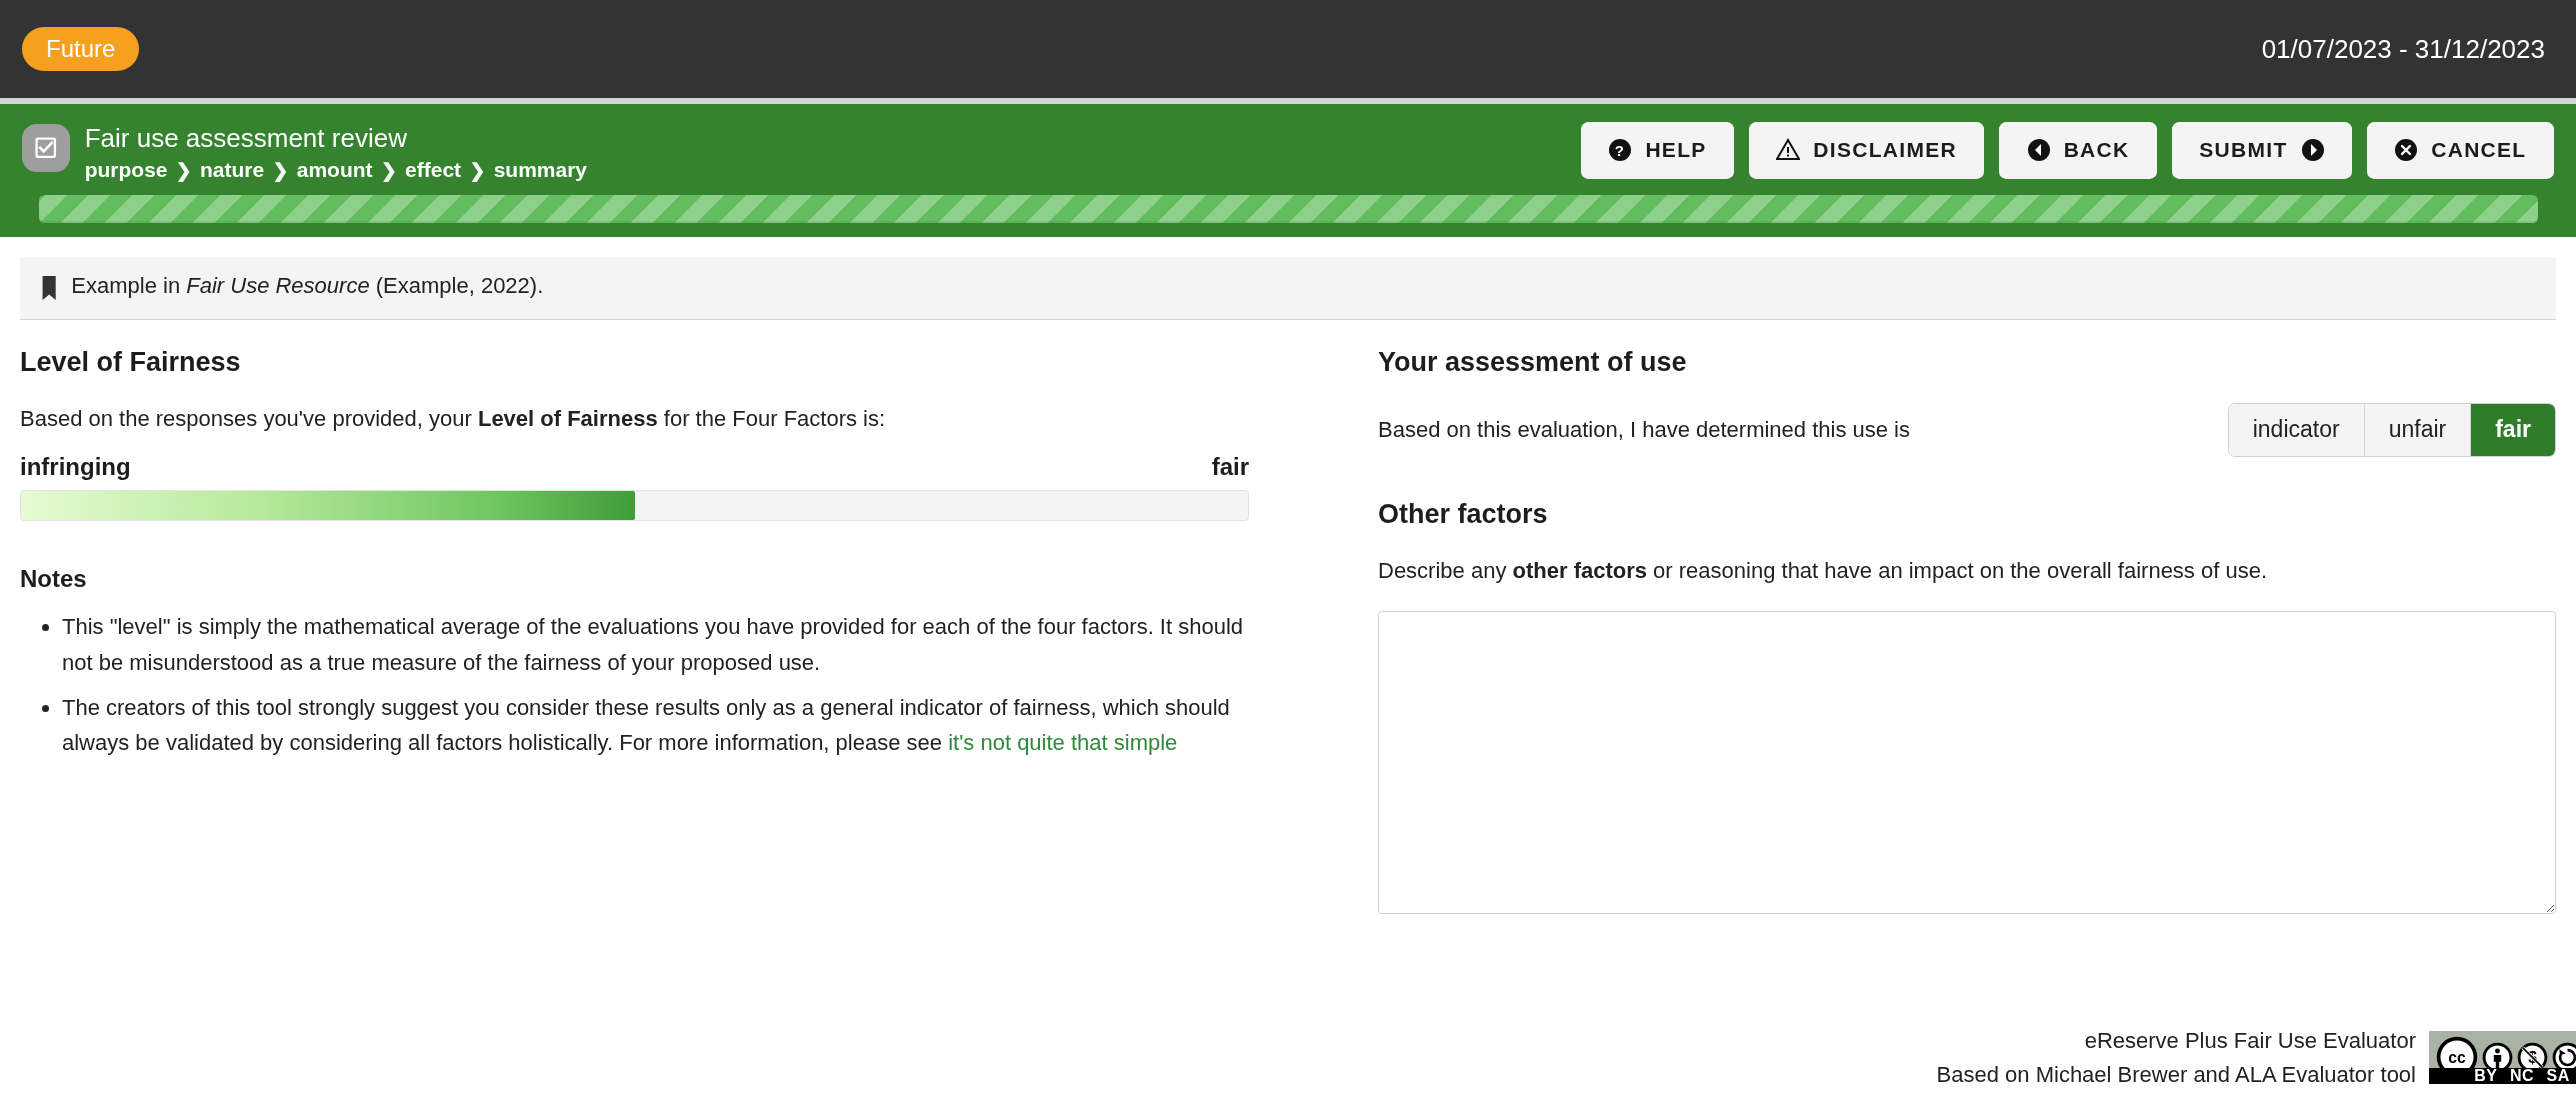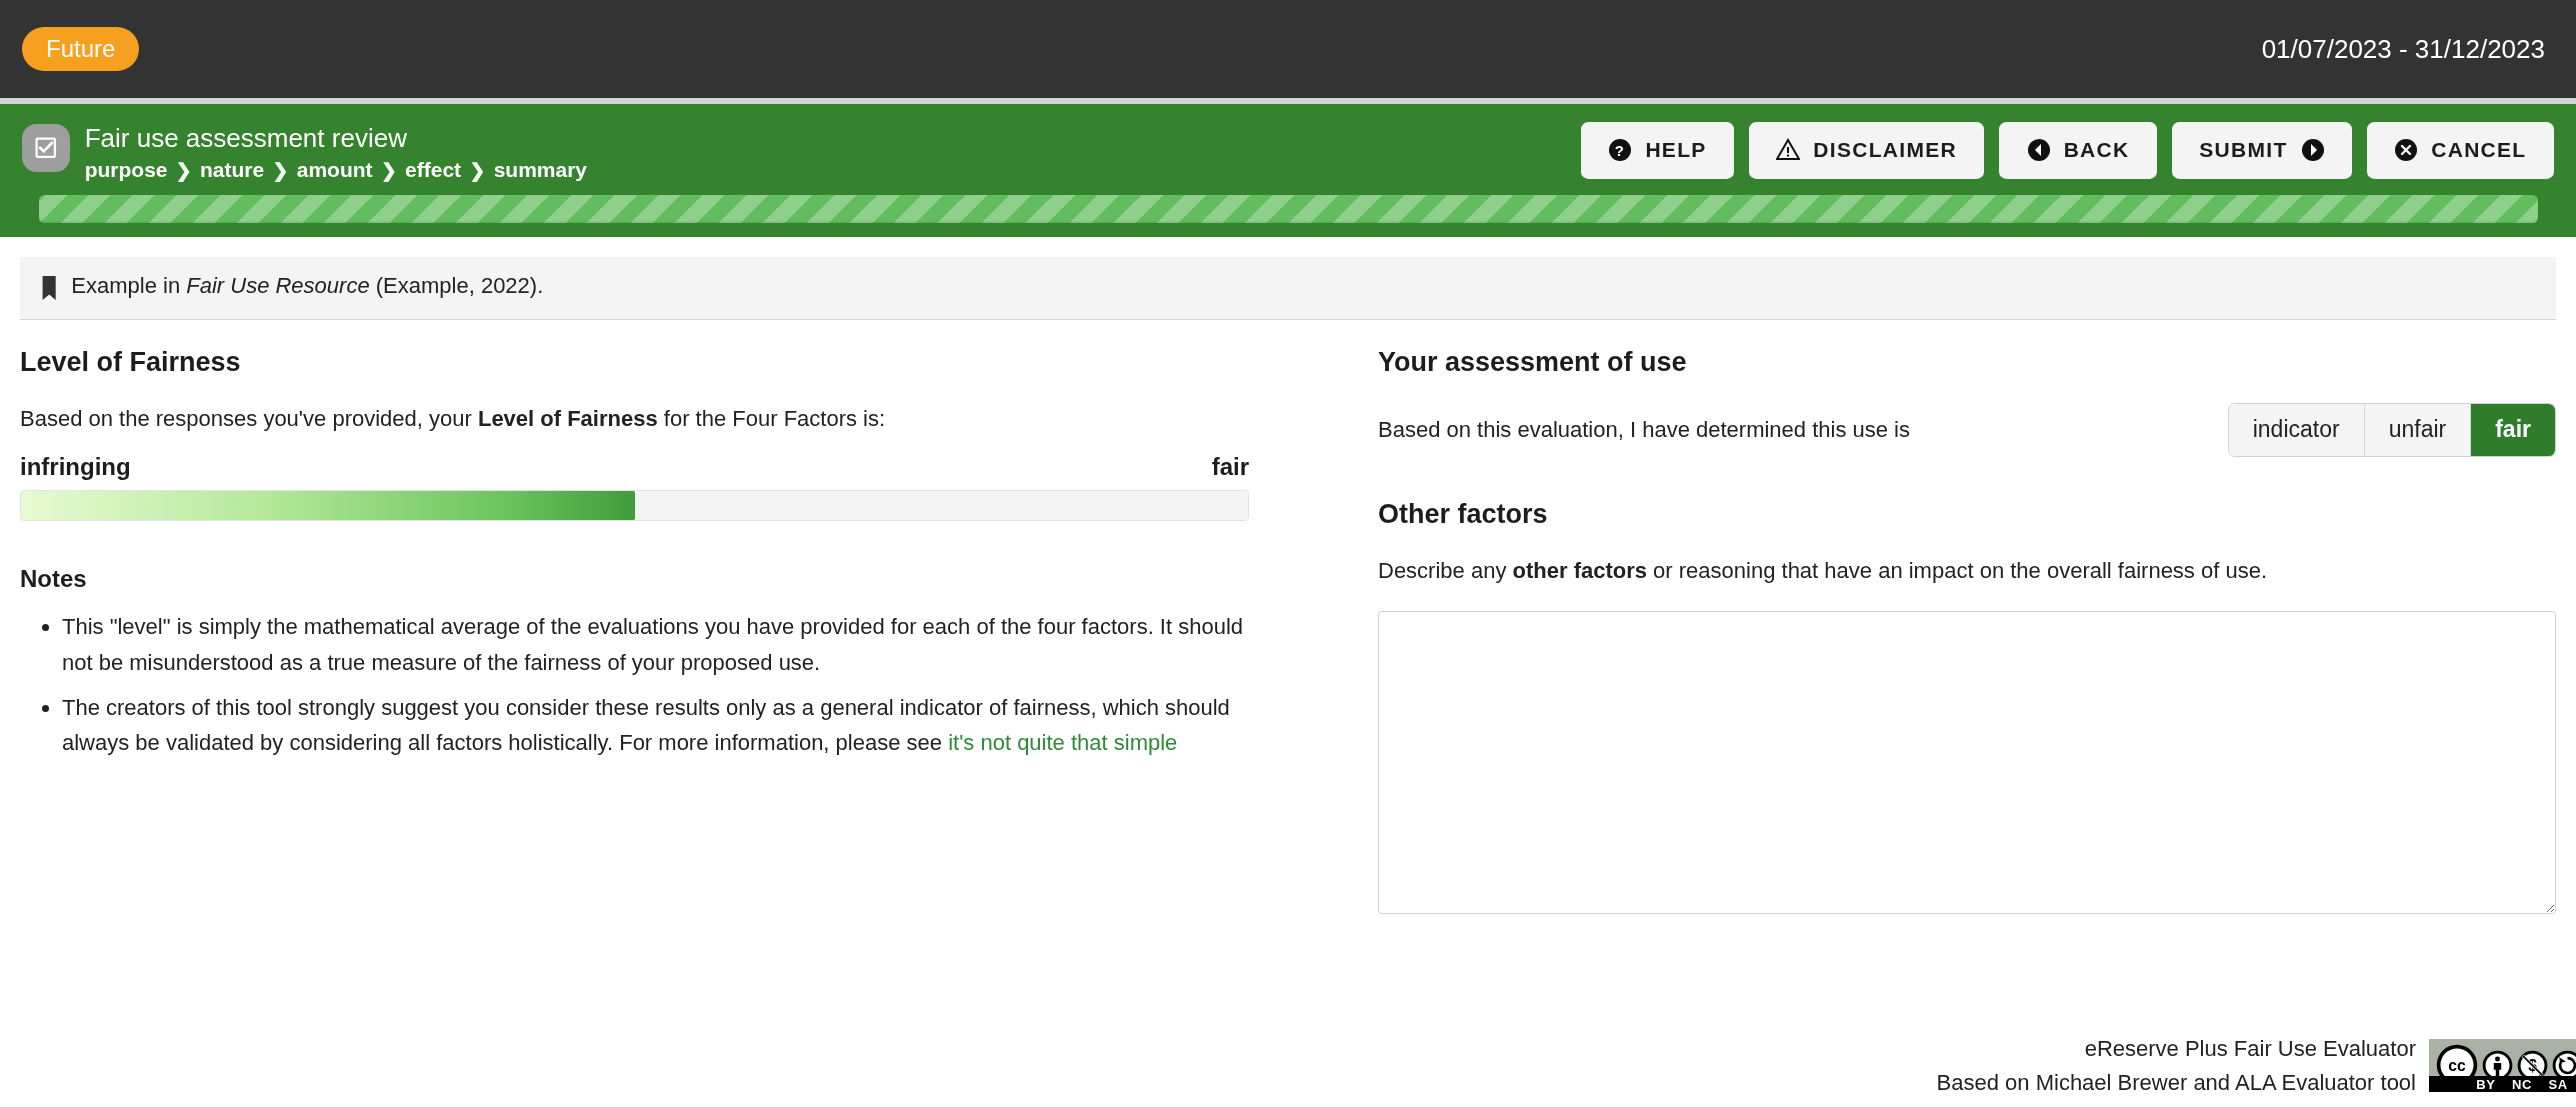--- a/index.html
+++ b/index.html
@@ -172,40 +172,40 @@
     font-family: "Liberation Sans", sans-serif;
     font-size: 21px;
     color: #222222;
     resize: both;
     outline: none;
   }
 
   
   .footer {
     position: absolute;
-    right: 0px; bottom: 8px;
+    right: 0px; bottom: 16px;
     display: flex; align-items: center; gap: 13px;
     padding-right: 0px;
   }
   .footer-text { text-align: right; font-size: 22px; color: #222222; line-height: 1.52; }
   .cc-badge {
     width: 147px; height: 53px;
     background: #a9b2a5;
     display: flex; flex-direction: column;
     position: relative;
     flex: 0 0 auto;
   }
   .cc-icons { display: flex; align-items: center; height: 100%; padding: 2.8px 3.7px 0 4.6px; gap: 1.8px; }
   .cc-strip {
     position: absolute; left: 39px; right: 0; bottom: 0; height: 15.6px;
     background: #000000;
     display: flex; align-items: center; justify-content: space-around;
   }
   .cc-strip span {
-    color: #ffffff; font-size: 13px; font-weight: bold; font-family: "Liberation Sans", sans-serif;
+    color: #ffffff; font-size: 16px; font-weight: bold; font-family: "Liberation Sans", sans-serif;
     letter-spacing: 0.5px;
   }
   .cc-black-left { position:absolute; left:0; bottom:0; width:39px; height:15.6px; background:#000; }
 </style>
 </head>
 <body>
 
 <div class="topbar">
   <div class="badge-future">Future</div>
   <div class="daterange">01/07/2023 - 31/12/2023</div>

